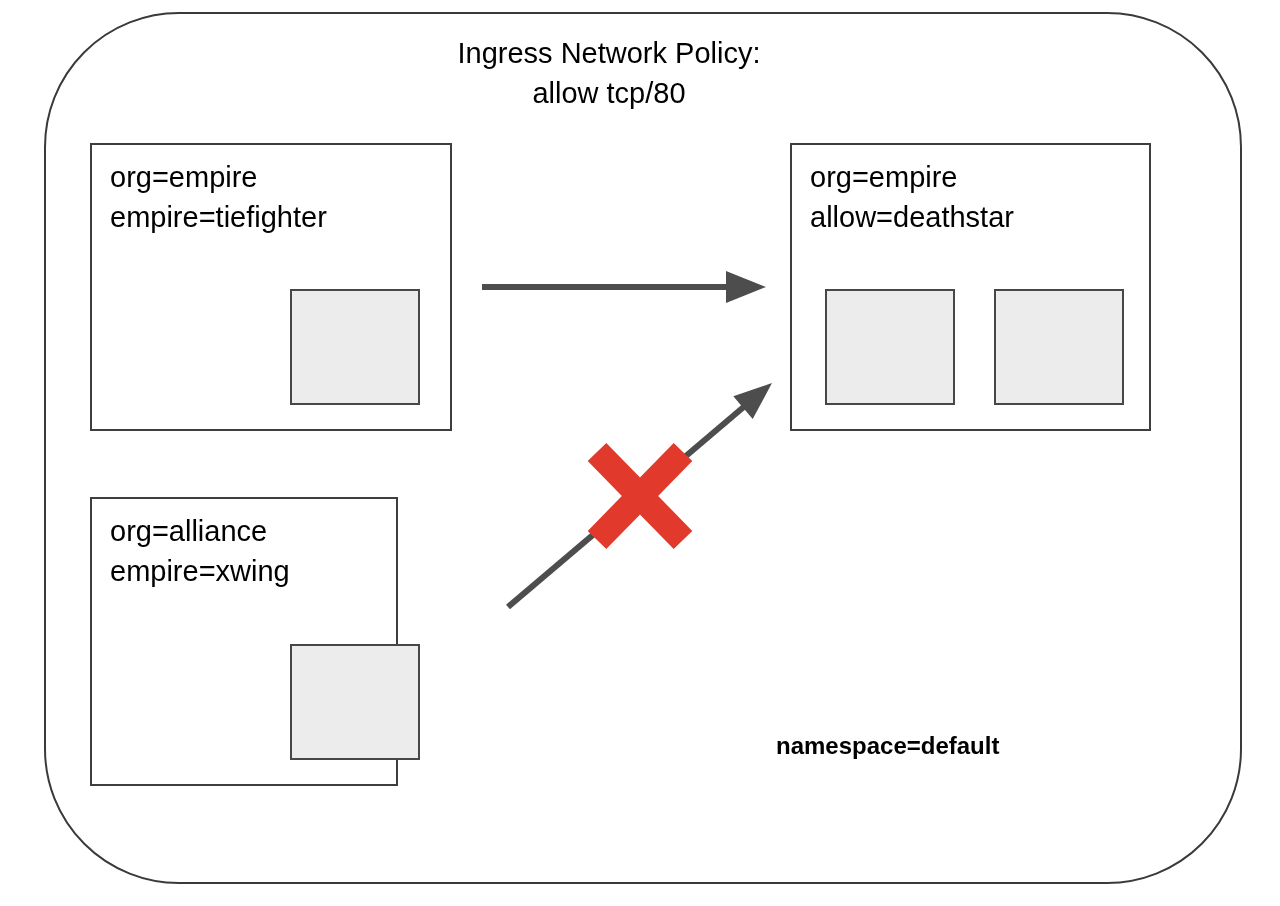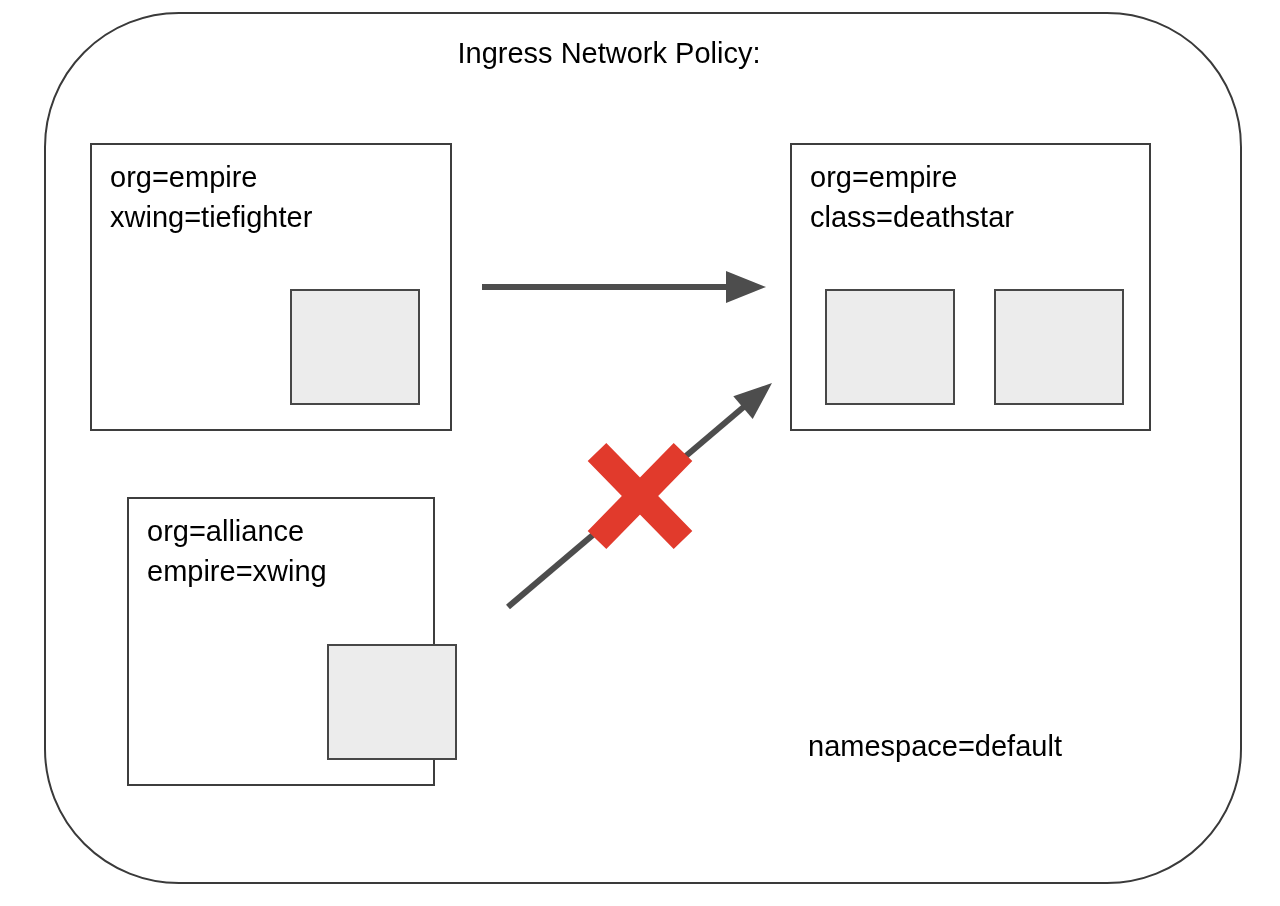--- a/index.html
+++ b/index.html
@@ -42,21 +42,21 @@
     line-height: 40px;
     color: var(--color-text);
   }
   .node-box {
     position: absolute;
     border: 2px solid var(--color-box-border);
     background: #ffffff;
   }
   .node-tiefighter { left: 90px;  top: 143px; width: 362px; height: 288px; }
   .node-deathstar  { left: 790px; top: 143px; width: 361px; height: 288px; }
-  .node-xwing      { left: 90px;  top: 497px; width: 308px; height: 289px; margin-left: 37px; }
+  .node-xwing      { left: 90px;  top: 497px; width: 308px; height: 289px; }
   .node-labels {
     position: absolute;
     left: 18px; top: 12px;
     font-size: 29px;
     line-height: 40px;
     white-space: nowrap;
   }
   .pod {
     position: absolute;
     width: 130px; height: 116px;
@@ -71,49 +71,51 @@
     position: absolute;
     left: 0; top: 0;
     width: 1280px; height: 906px;
     pointer-events: none;
   }
   .edge-line { stroke: var(--color-arrow); stroke-width: 6; fill: none; }
   .arrowhead { fill: var(--color-arrow); stroke: none; }
   .x-mark { stroke: var(--color-blocked-x); stroke-width: 26; stroke-linecap: butt; fill: none; }
   .namespace-label {
     position: absolute;
-    left: 808px; top: 726px;
-    font-size: 29px;
+    left: 776px; top: 726px;
+    font-size: 24px;
     line-height: 40px;
     white-space: nowrap;
+    font-weight: bold;
   }
 </style>
 </head>
 <body>
 
 <div class="canvas">
 
   <div class="namespace-boundary"></div>
 
   <div class="diagram-title">
     <div>Ingress Network Policy:</div>
+    <div>allow tcp/80</div>
   </div>
 
   <div class="node-box node-tiefighter">
     <div class="node-labels">
       <div>org=empire</div>
-      <div>xwing=tiefighter</div>
+      <div>empire=tiefighter</div>
     </div>
     <div class="pod pod-a"></div>
   </div>
 
   <div class="node-box node-deathstar">
     <div class="node-labels">
       <div>org=empire</div>
-      <div>class=deathstar</div>
+      <div>allow=deathstar</div>
     </div>
     <div class="pod pod-a"></div>
     <div class="pod pod-b"></div>
   </div>
 
   <div class="node-box node-xwing">
     <div class="node-labels">
       <div>org=alliance</div>
       <div>empire=xwing</div>
     </div>

